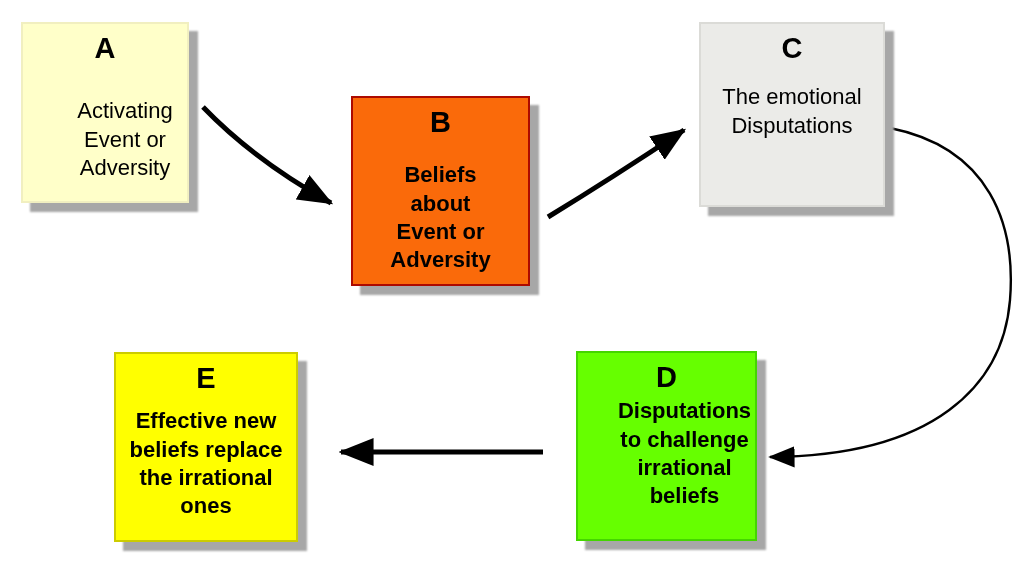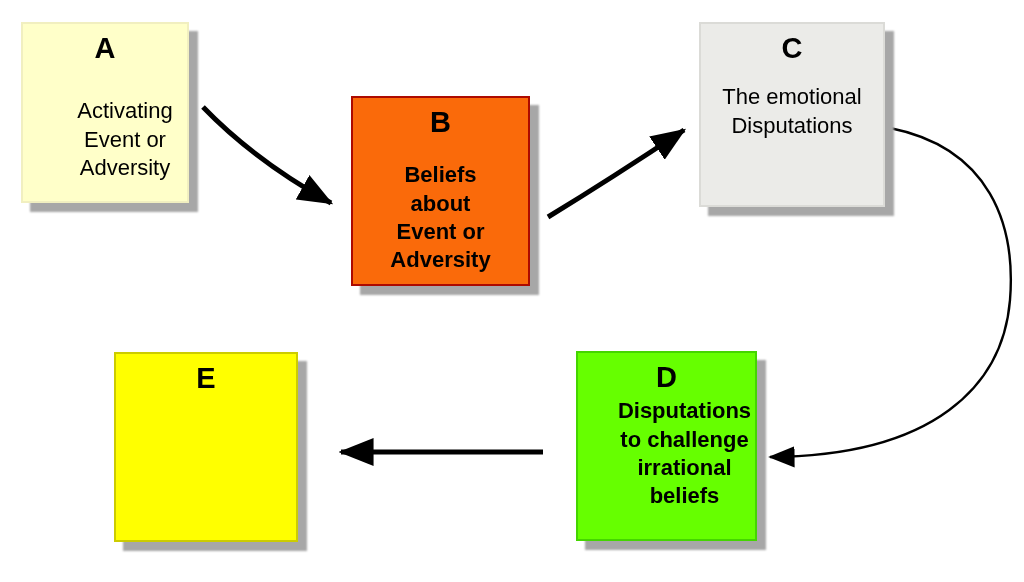--- a/index.html
+++ b/index.html
@@ -111,15 +111,19 @@
   <div class="box" id="box-d" style="background: rgb(102, 255, 0); border-color: rgb(68, 213, 0);">
     <div class="letter">D</div>
     <div class="body" style="font-weight: bold; margin-left: 36px;">Disputations
 to challenge
 irrational
 beliefs</div>
   </div>
 
   <div class="box" id="box-e" style="background: rgb(255, 255, 0); border-color: rgb(204, 204, 0);">
     <div class="letter">E</div>
+    <div class="body" style="font-weight: bold;">Effective new
+beliefs replace
+the irrational
+ones</div>
   </div>
 
 </div>
 
 </body></html>

